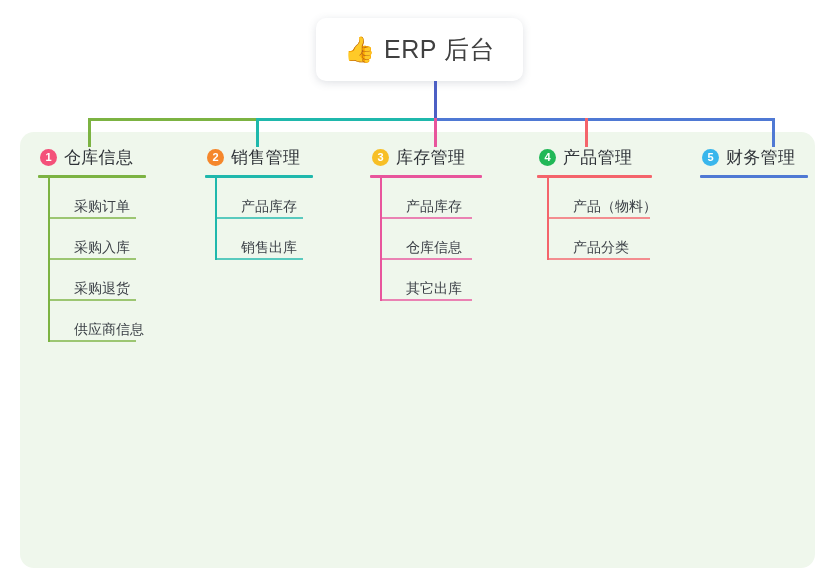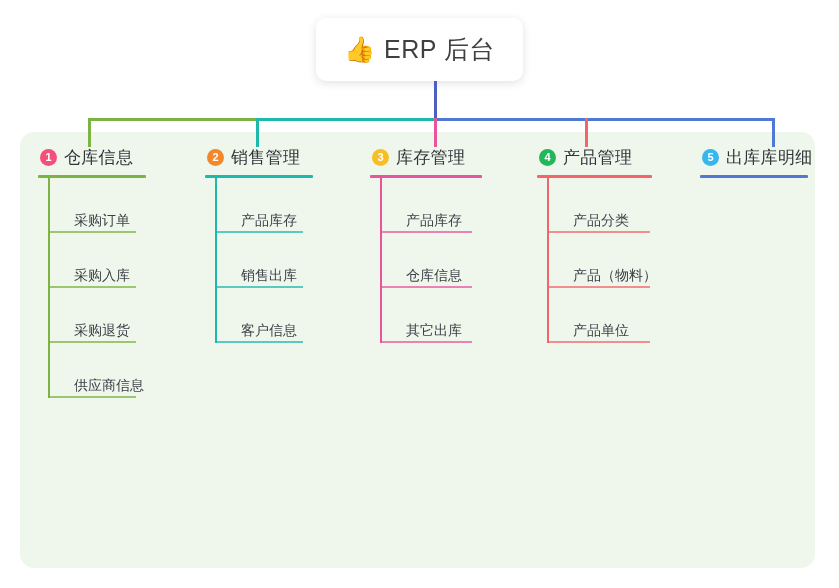--- a/index.html
+++ b/index.html
@@ -65,21 +65,21 @@
   }
   .col-title{
     font-size:17px;color:#2f3338;letter-spacing:.3px;
   }
   .head-rule{height:3px;margin-top:5px;border-radius:1px;}
 
   .items{position:relative;margin-top:0;}
   .spine{position:absolute;left:10px;top:0;bottom:0;width:2px;}
   .item{
     position:relative;
-    height:55px;
+    height:41px;
     box-sizing:border-box;
     display:flex;align-items:flex-end;
     padding-left:36px;
   }
   .item-label{
     font-size:14px;color:#3a3f45;
     white-space:nowrap;
     padding-bottom:3px;
   }
   .item-rule{
@@ -147,24 +147,20 @@
         <div class="items">
           <div class="spine" style="background: rgb(31, 184, 172);"></div>
           <div class="item">
             <span class="item-label">产品库存</span>
             <div class="item-rule" style="width: 88px; background: rgb(31, 184, 172); opacity: 0.72;"></div>
           </div>
           <div class="item">
             <span class="item-label">销售出库</span>
             <div class="item-rule" style="width: 88px; background: rgb(31, 184, 172); opacity: 0.72;"></div>
           </div>
-          <div class="item">
-            <span class="item-label">客户信息</span>
-            <div class="item-rule" style="width: 88px; background: rgb(31, 184, 172); opacity: 0.72;"></div>
-          </div>
         </div>
       </div>
       <div class="col" style="left: 370px;">
         <div class="col-head">
           <span class="badge" style="background: rgb(247, 191, 38);">3</span>
           <span class="col-title">库存管理</span>
         </div>
         <div class="head-rule" style="width: 112px; background: rgb(232, 85, 156);"></div>
         <div class="items">
           <div class="spine" style="background: rgb(232, 85, 156);"></div>
@@ -184,35 +180,31 @@
       </div>
       <div class="col" style="left: 537px;">
         <div class="col-head">
           <span class="badge" style="background: rgb(33, 184, 87);">4</span>
           <span class="col-title">产品管理</span>
         </div>
         <div class="head-rule" style="width: 115px; background: rgb(244, 100, 107);"></div>
         <div class="items">
           <div class="spine" style="background: rgb(244, 100, 107);"></div>
           <div class="item">
+            <span class="item-label">产品（物料）</span>
+            <div class="item-rule" style="width: 103px; background: rgb(244, 100, 107); opacity: 0.72;"></div>
+          </div>
+          <div class="item">
             <span class="item-label">产品分类</span>
             <div class="item-rule" style="width: 103px; background: rgb(244, 100, 107); opacity: 0.72;"></div>
           </div>
-          <div class="item">
-            <span class="item-label">产品（物料）</span>
-            <div class="item-rule" style="width: 103px; background: rgb(244, 100, 107); opacity: 0.72;"></div>
-          </div>
-          <div class="item">
-            <span class="item-label">产品单位</span>
-            <div class="item-rule" style="width: 103px; background: rgb(244, 100, 107); opacity: 0.72;"></div>
-          </div>
         </div>
       </div>
       <div class="col" style="left: 700px;">
         <div class="col-head">
           <span class="badge" style="background: rgb(57, 182, 236);">5</span>
-          <span class="col-title">出库库明细</span>
+          <span class="col-title">财务管理</span>
         </div>
         <div class="head-rule" style="width: 108px; background: rgb(79, 121, 212);"></div>
       </div>
     </div>
 
 </div>
 
 </body></html>

